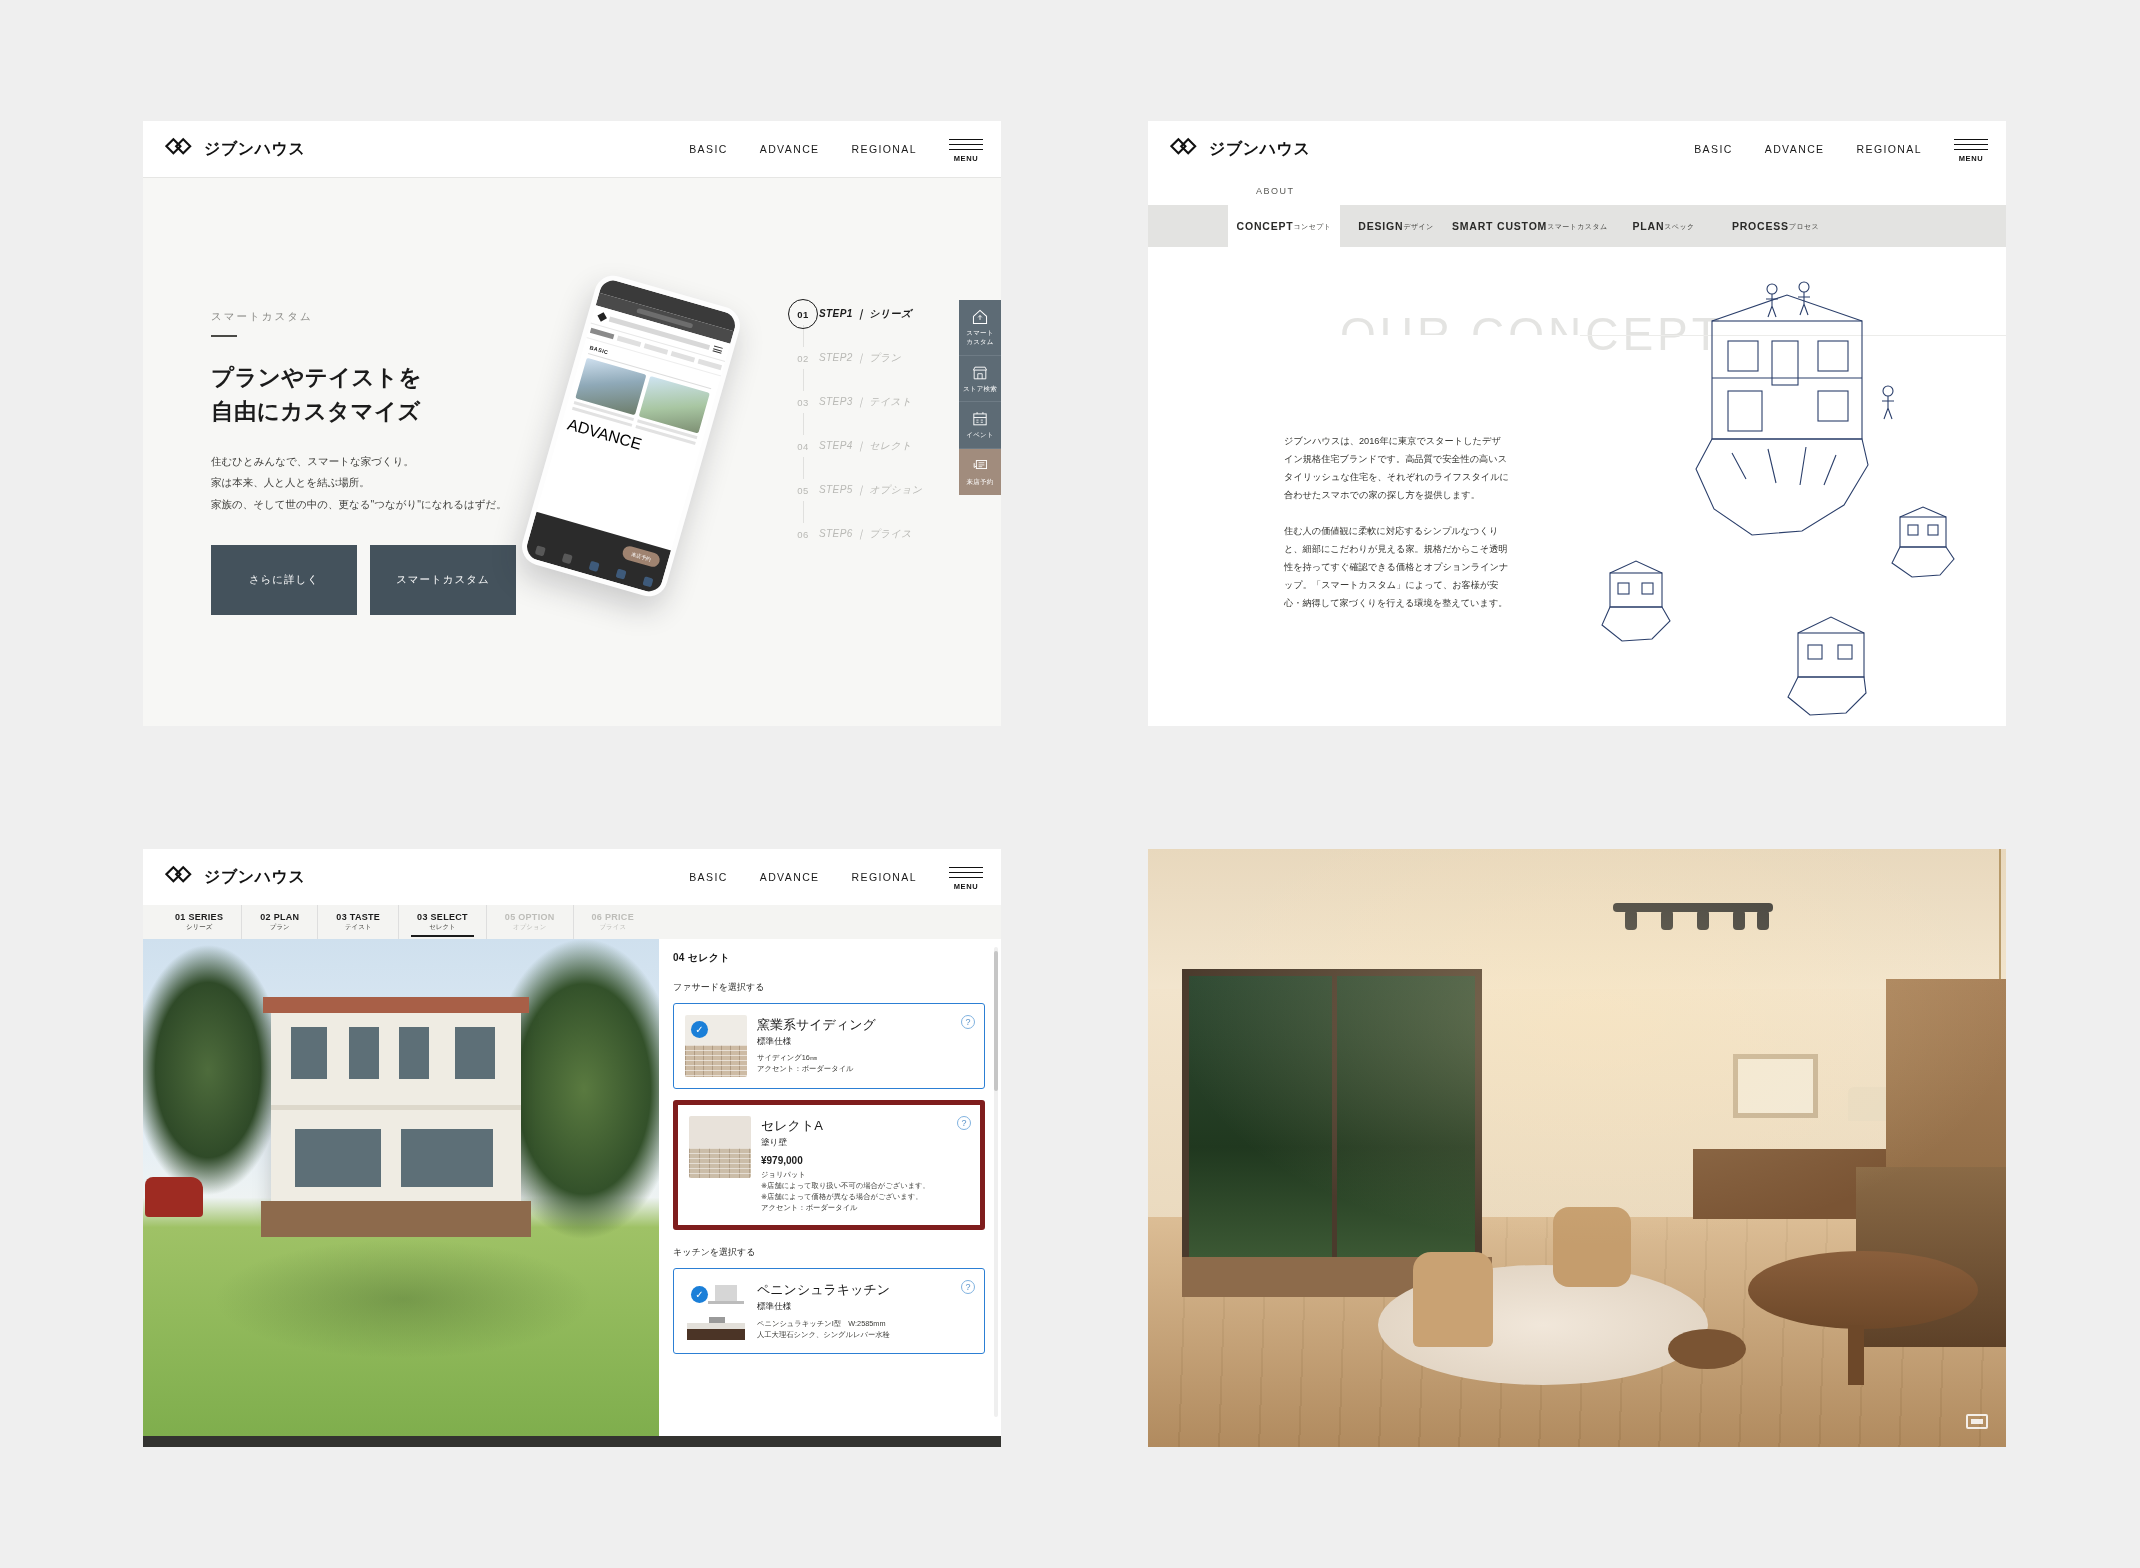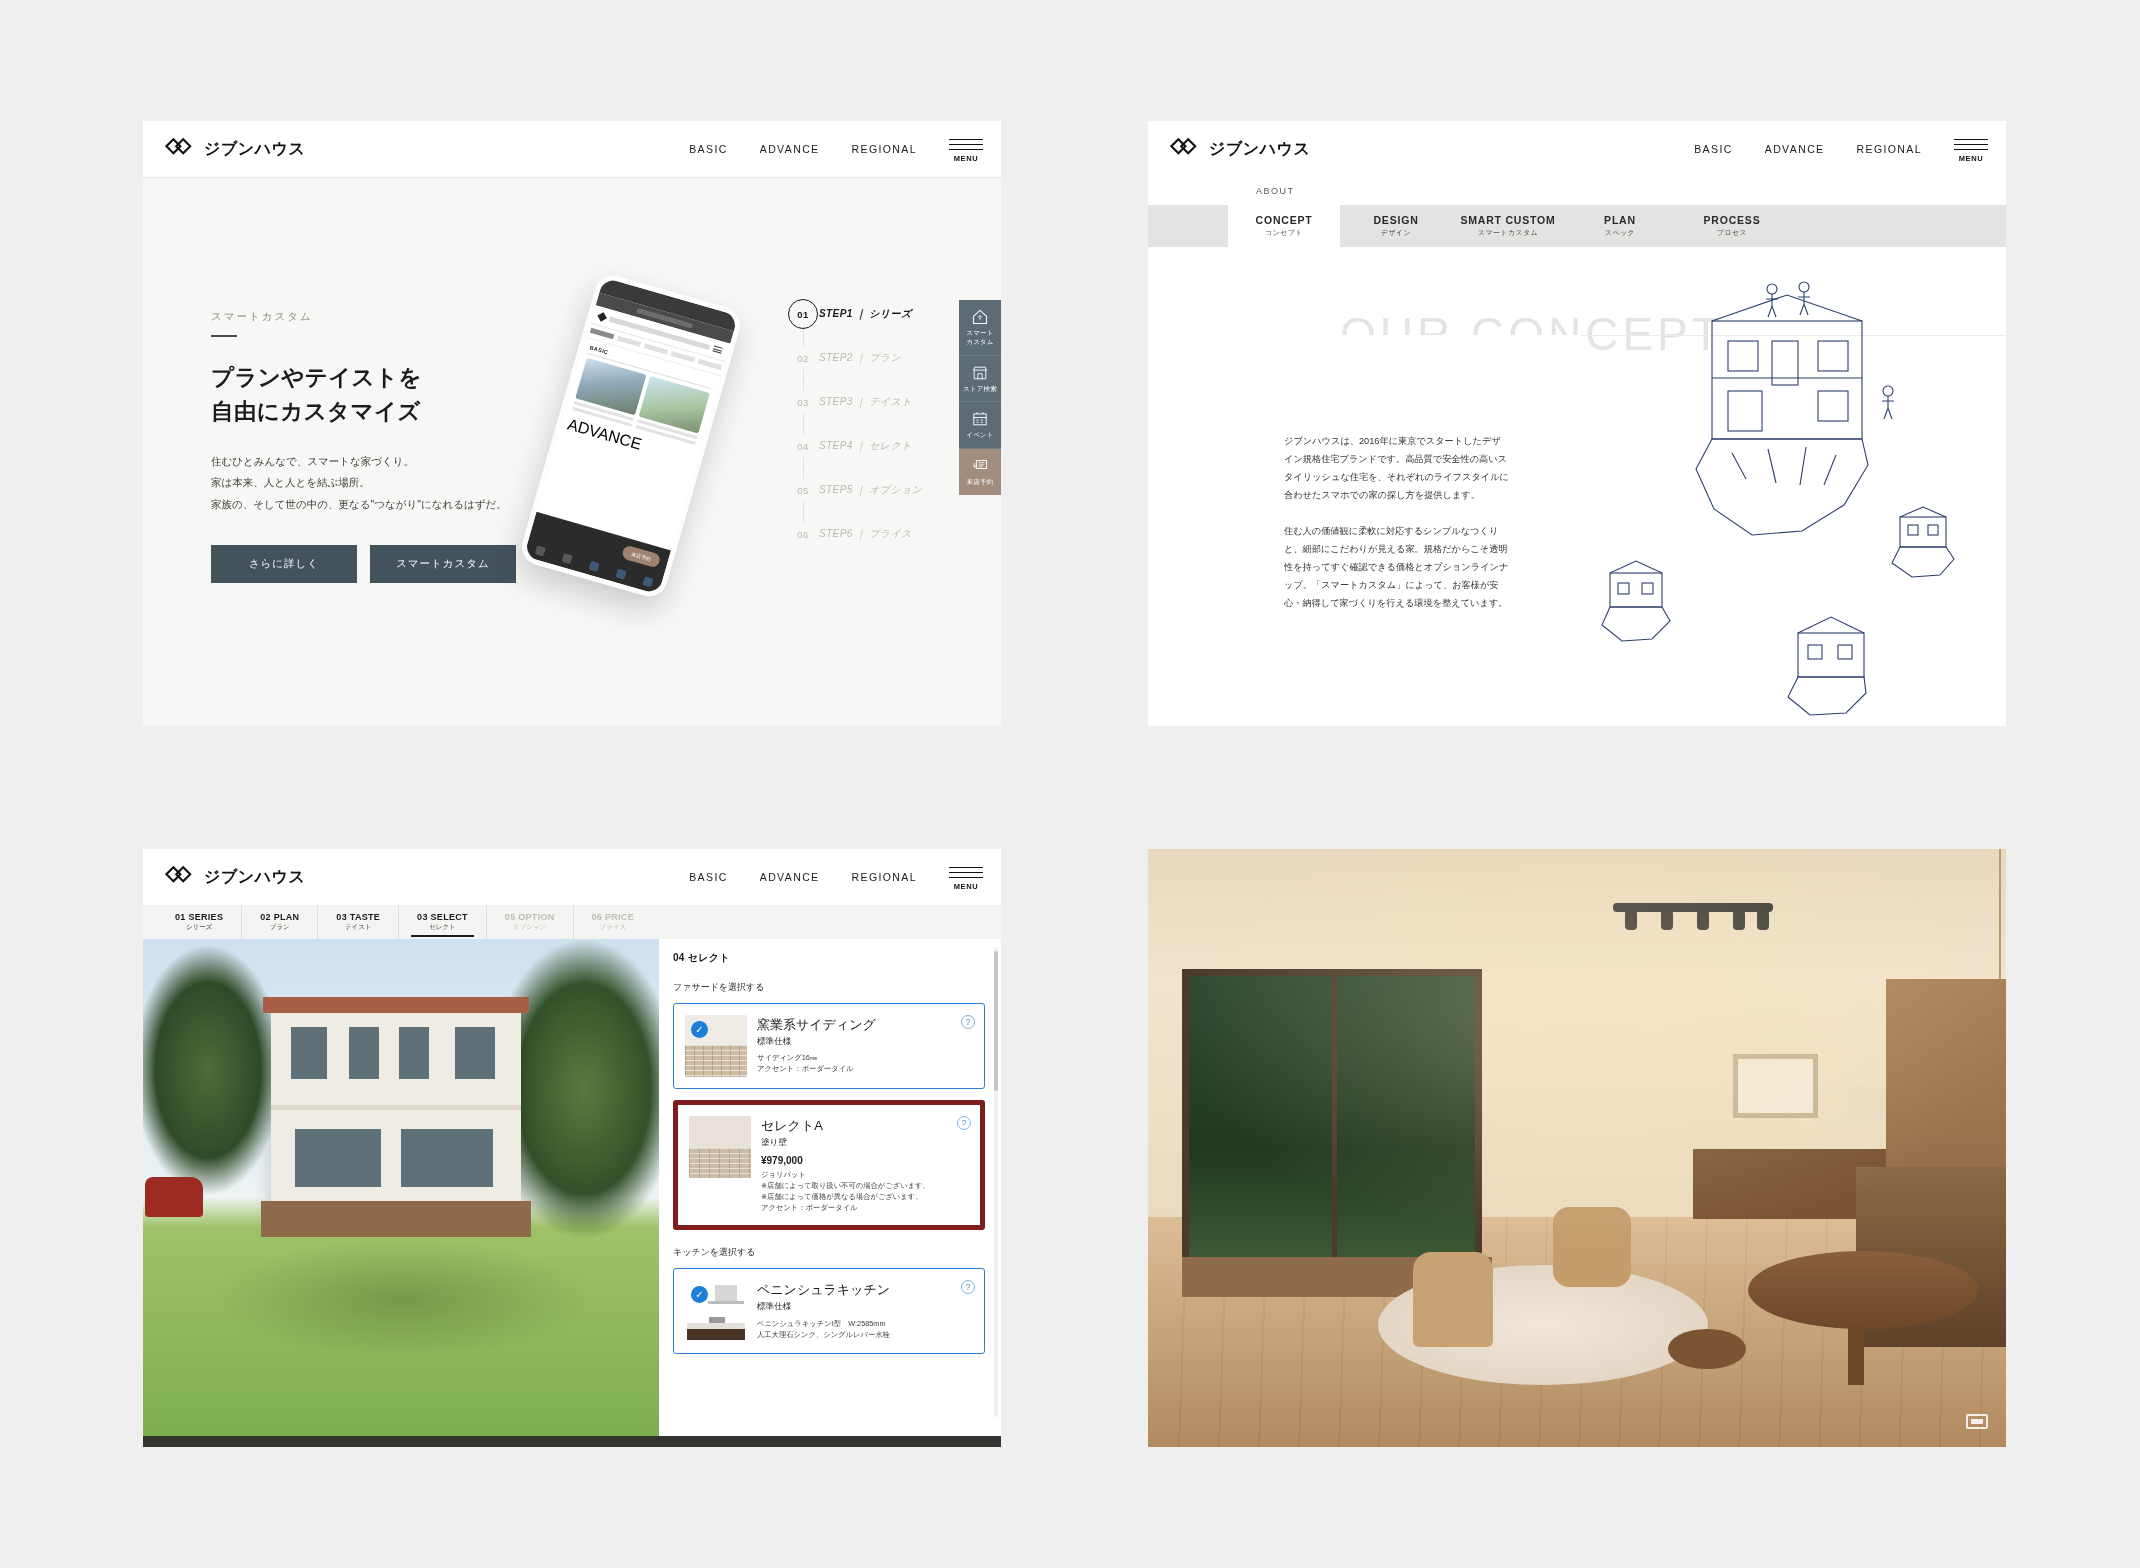--- a/index.html
+++ b/index.html
@@ -33,21 +33,21 @@
 
   .p1-body { position: relative; height: 548px; }
   .p1-copy { position: absolute; left: 68px; top: 132px; width: 330px; }
   .eyebrow { font-size: 10.5px; letter-spacing: 2px; color: #8a8a86; }
   .eyebrow-rule { width: 26px; height: 1.5px; background: #4a4a46; margin: 11px 0 24px; }
   .p1-h1 { font-size: 22.5px; line-height: 1.52; font-weight: 700; color: #1b1b1b; letter-spacing: .4px; }
   .p1-lead { margin-top: 22px; font-size: 10.5px; line-height: 2.05; color: #3d3d3a; }
   .p1-btns { margin-top: 30px; display: flex; gap: 13px; }
   .btn-slate {
     background: #44525c; color: #fff; font-size: 10.5px; letter-spacing: 1px;
-    padding: 12px 0; width: 146px; text-align: center; cursor: pointer; border: none;
+    padding: 28px 0; width: 146px; text-align: center; cursor: pointer; border: none;
   }
 
   .phone-wrap { position: absolute; left: 395px; top: 98px; width: 230px; height: 330px; }
   .phone {
     position: absolute; left: 18px; top: 10px; width: 150px; height: 300px;
     background: #fdfdfd; border-radius: 19px; transform: rotate(16deg);
     box-shadow: 0 14px 30px rgba(30,30,40,.20); padding: 5px; overflow: hidden;
   }
   .phone-screen { width: 100%; height: 100%; border-radius: 14px; overflow: hidden; background: #fff; display:flex; flex-direction:column;}
   .ph-status { height: 16px; background: #3a3a3a; }
@@ -95,21 +95,21 @@
   }
   .sidetab.tan { background: #a18c7d; border-bottom: none; }
   .sidetab .ico { display: block; margin: 0 auto 4px; }
   .sidetab .tl { font-size: 6.5px; line-height: 1.35; letter-spacing: .2px; }
 
   
   #panel2 { left: 1148px; top: 121px; width: 858px; height: 605px; background: #fff; }
   .p2-about { font-size: 9px; letter-spacing: 1.5px; color: #5a5a56; padding: 9px 0 9px 108px; background:#fff;}
   .p2-tabs { display: flex; background: #e3e3e1; height: 42px; padding-left: 80px; }
   .p2-tab {
-    min-width: 112px; display: flex; flex-direction: column; align-items: center;
+    min-width: 112px; display: flex; flex-direction: row; align-items: center;
     justify-content: center; cursor: pointer; color: #2a2a28;
   }
   .p2-tab.active { background: #fff; }
   .p2-tab .en { font-size: 10.5px; font-weight: 700; letter-spacing: .8px; }
   .p2-tab .ja { font-size: 7px; margin-top: 2px; letter-spacing: .4px; color: #4a4a46; }
 
   .p2-body { position: relative; height: 520px; background: #fff; }
   .p2-watermark {
     position: absolute; left: 192px; top: 60px; font-size: 46px; letter-spacing: 4px;
     color: #e4e4e2; font-weight: 400; white-space: nowrap; user-select: none;

